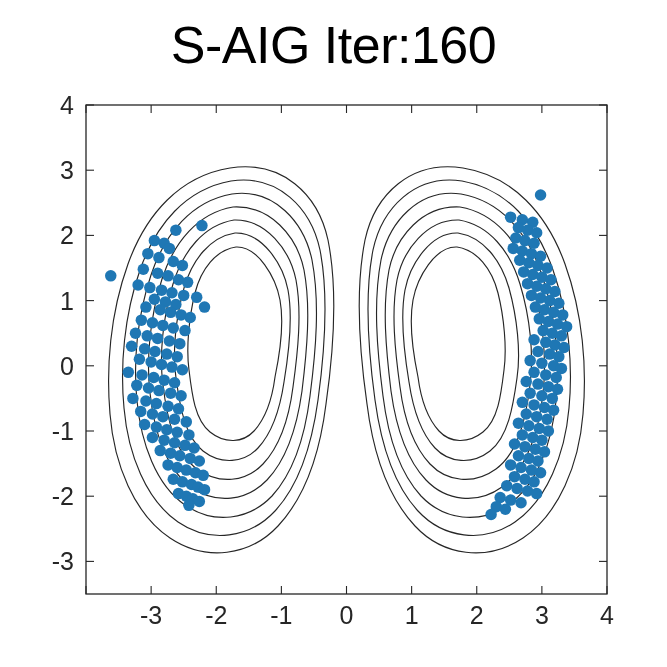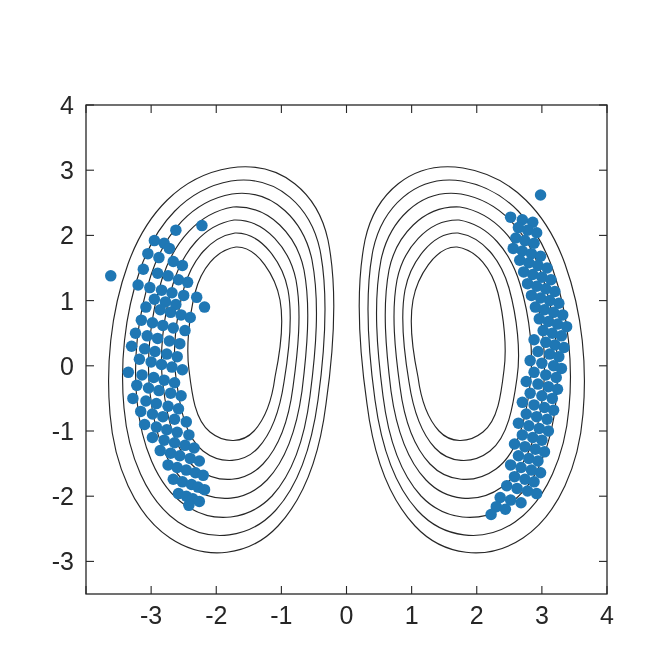--- a/index.html
+++ b/index.html
@@ -47,20 +47,21 @@
     font-family: "Liberation Sans", sans-serif;
     font-size: 25px;
     fill: #262626;
   }
 </style>
 </head>
 <body>
 
 <div id="figure">
 
+  <div id="plot-title">S-AIG Iter:160</div>
 
   <svg id="axes-svg" viewBox="0 0 667 667">
     <defs>
       <clipPath id="plotclip">
         <rect x="86" y="105" width="521" height="489"></rect>
       </clipPath>
     </defs>
 
     <rect x="86" y="105" width="521" height="489" fill="#ffffff"></rect>
 

